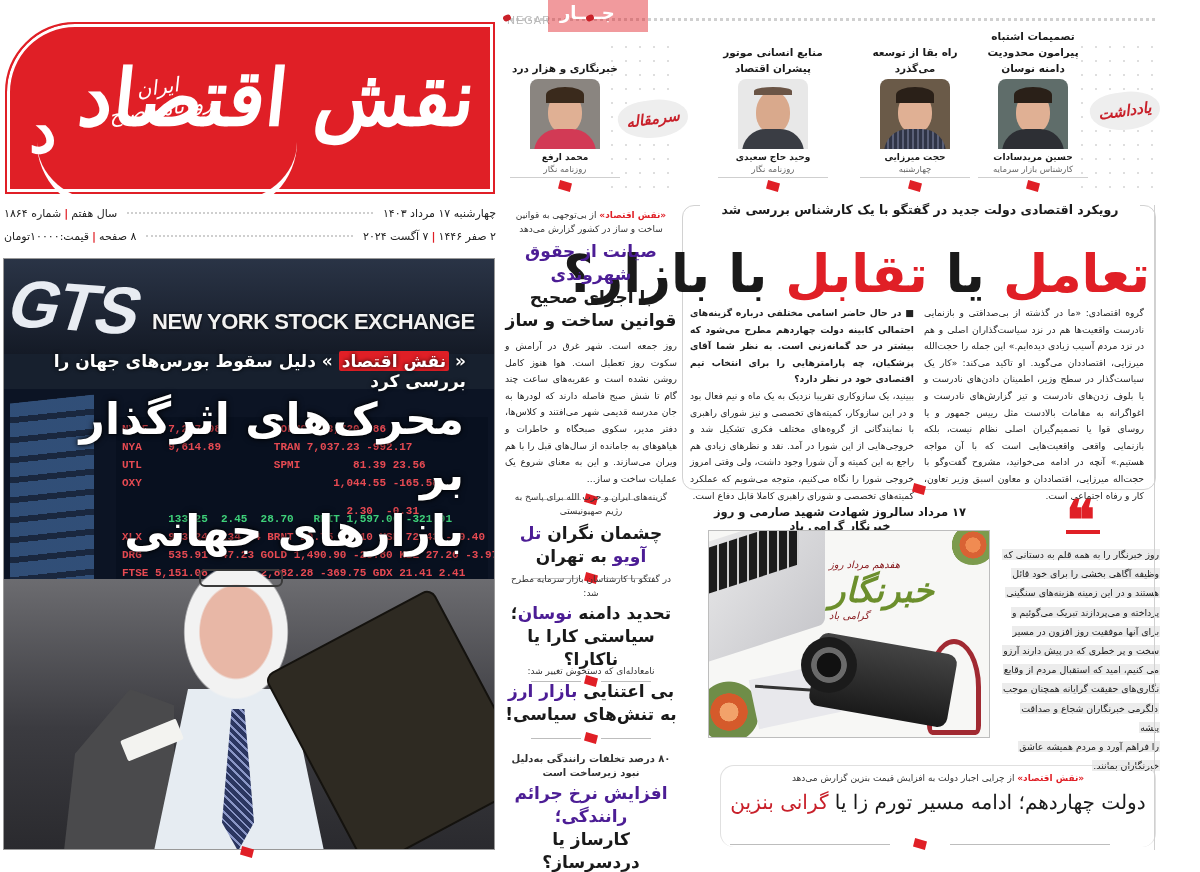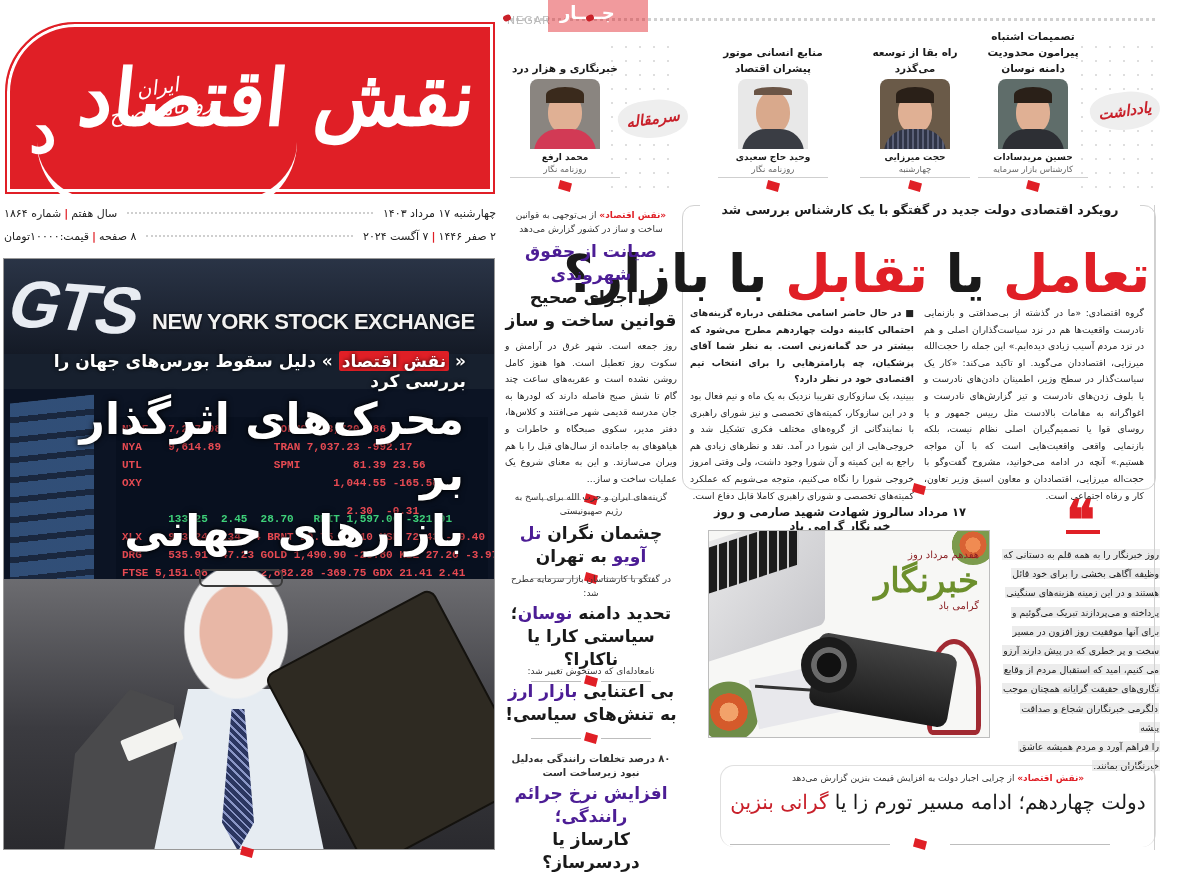--- a/index.html
+++ b/index.html
@@ -88,21 +88,21 @@
   .jday-img { position: absolute; left: 708px; top: 530px; width: 282px; height: 208px; border: 1px solid #bdbdbd; background: #f7f7f5; overflow: hidden; }
   .laptop { position: absolute; left: -14px; top: -6px; width: 130px; height: 120px; background: linear-gradient(135deg, #e9e9ea 0%, #c8c8cc 100%); transform: skewY(-18deg); border-radius: 6px; }
   .keys { position: absolute; left: 4px; top: 6px; width: 100px; height: 46px; background: repeating-linear-gradient(90deg, #1c1c1c 0 8px, #cfcfcf 8px 10px); }
   .camera { position: absolute; left: 104px; top: 112px; width: 140px; height: 74px; background: linear-gradient(180deg, #444 0%, #1a1a1a 100%); border-radius: 10px; transform: rotate(10deg); }
   .lens { position: absolute; left: 92px; top: 106px; width: 56px; height: 56px; border-radius: 50%; background: radial-gradient(circle, #111 0 30%, #6a6a6a 32% 44%, #1b1b1b 46%); }
   .strap { position: absolute; left: 218px; top: 108px; width: 54px; height: 96px; border: 5px solid #a12a32; border-radius: 50% 50% 10% 10%; }
   .envelope { position: absolute; left: 44px; top: 140px; width: 84px; height: 50px; background: #e8e8ec; transform: rotate(-12deg); }
   .pen { position: absolute; left: 46px; top: 156px; width: 66px; height: 3px; background: #333; transform: rotate(4deg); }
   .flowers-tr { position: absolute; right: -6px; top: -6px; width: 44px; height: 40px; border-radius: 50%; background: radial-gradient(circle, #f08b52 0 25%, #d96234 26% 45%, #7c9b4d 46% 70%, transparent 72%); }
   .flowers-bl { position: absolute; left: -10px; top: 146px; width: 60px; height: 70px; border-radius: 50%; background: radial-gradient(circle, #f2a26a 0 20%, #d55a2b 21% 40%, #6f8d48 41% 65%, transparent 67%); }
-  .calligraphy { position: absolute; left: 120px; top: 18px; width: 150px; text-align: right; font-family: "DejaVu Serif", serif; }
+  .calligraphy { position: absolute; left: 120px; top: 28px; width: 150px; text-align: left; font-family: "DejaVu Serif", serif; font-style: italic; }
   .calligraphy .small { font-size: 10px; color: #8a1f23; }
   .calligraphy .big { font-size: 34px; font-weight: bold; color: #6c8f2c; line-height: 40px; }
   .calligraphy .tail { font-size: 10px; color: #8a1f23; }
 
   .quote-mark { position: absolute; left: 1066px; top: 498px; font-size: 54px; font-weight: bold; color: #e01f26; line-height: 44px; font-family: "DejaVu Serif", serif; }
   .quote-bar { position: absolute; left: 1066px; top: 530px; width: 34px; height: 4px; background: #e01f26; }
   .quote-text { position: absolute; left: 1000px; top: 545px; width: 160px; font-size: 9.4px; line-height: 19.2px; text-align: right; }
   .quote-text span { background: #ececec; box-decoration-break: clone; -webkit-box-decoration-break: clone; padding: 0 1px; }
 
   

